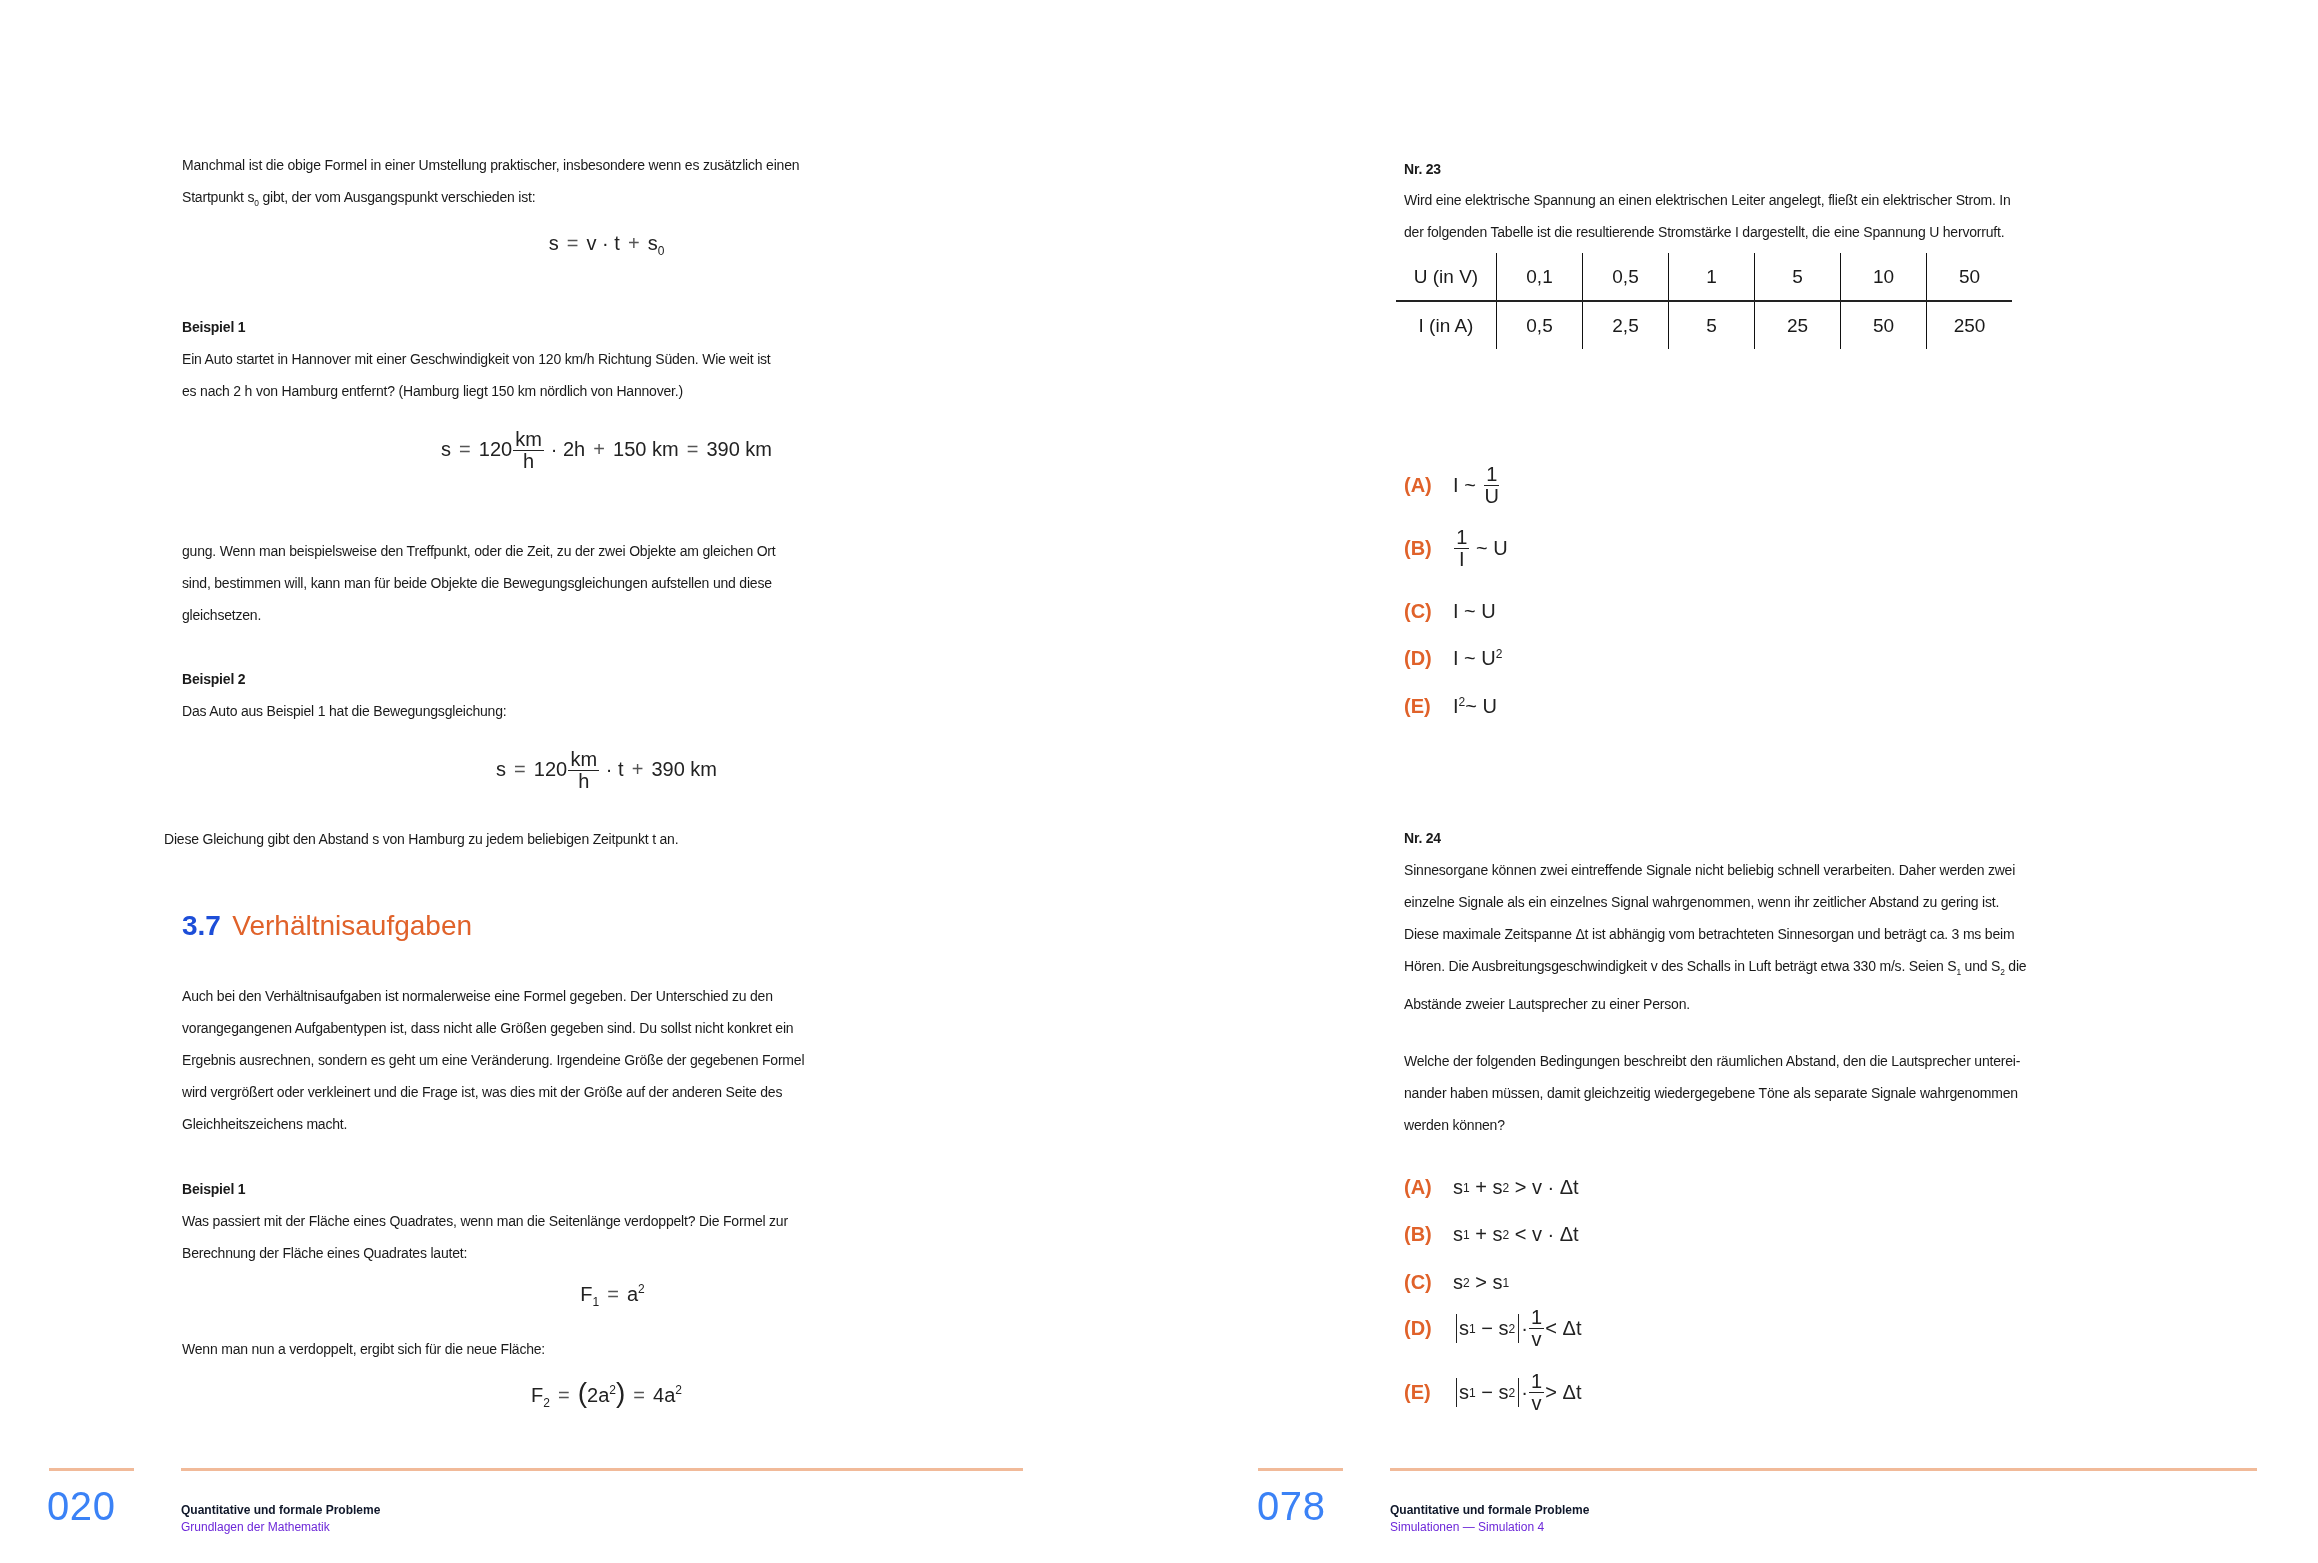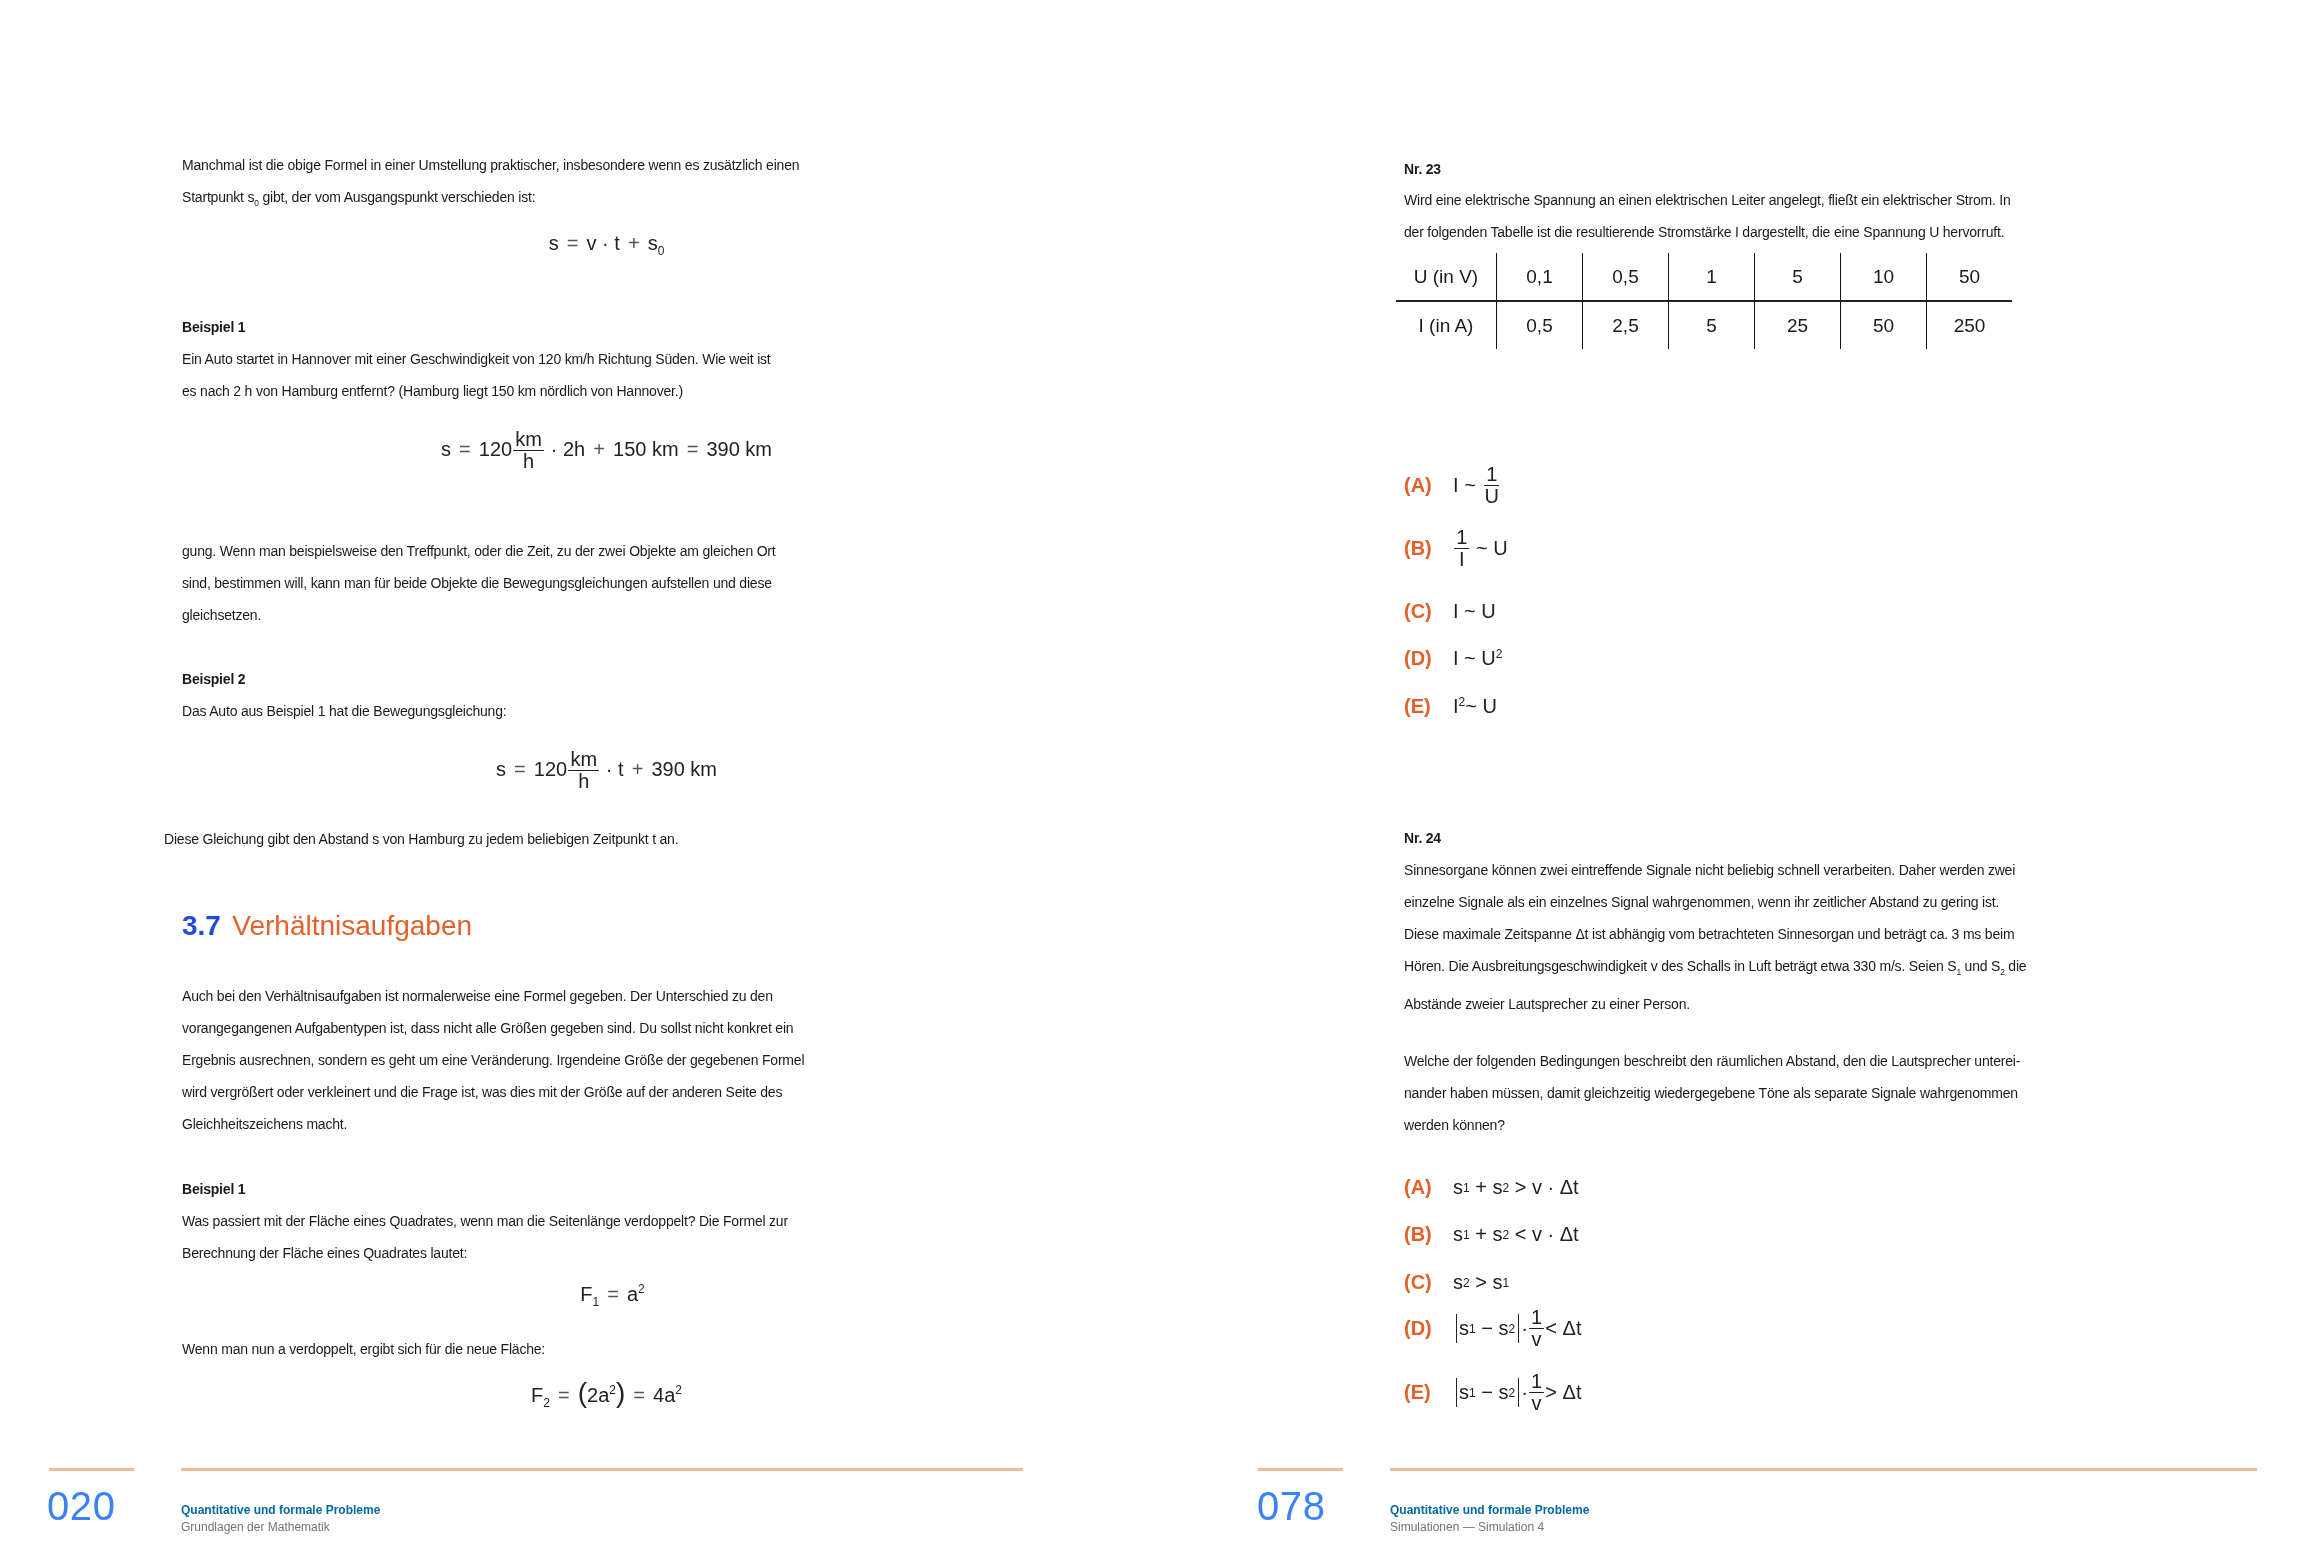--- a/index.html
+++ b/index.html
@@ -14,22 +14,22 @@
   .formula { font-size: 20px; color: #222; text-align: center; white-space: nowrap; }
   .formula .op { color: #555; padding: 0 2.5px; }
   .frac { display: inline-flex; flex-direction: column; align-items: center; vertical-align: middle; line-height: 1.05; margin: 0 1.3px; }
   .frac .num { border-bottom: 1.3px solid #222; padding: 0 1.9px; }
   .frac .den { padding: 0 1.9px; }
   sub, sup { font-size: 60%; }
   .section-title { font-size: 28px; color: #E0622A; white-space: nowrap; }
   .section-title .num { font-weight: bold; color: #1d4ed8; margin-right: 11.4px; }
   .footer-rule { position: absolute; height: 2.5px; background: #F1BA99; }
   .page-number { position: absolute; font-size: 40px; color: #3b82f6; font-weight: 300; letter-spacing: 0.6px; }
-  .footer-title { position: absolute; font-size: 12px; font-weight: bold; color: #0369a1; }
-  .footer-sub { position: absolute; font-size: 12px; color: #737373; }
+  .footer-title { position: absolute; font-size: 12px; font-weight: bold; color: #0f172a; }
+  .footer-sub { position: absolute; font-size: 12px; color: #6d28d9; }
   .opt { position: absolute; display: flex; align-items: center; font-size: 20px; }
   .opt-label { color: #E0622A; font-weight: bold; width: 49px; }
   .opt-expr { color: #222; white-space: nowrap; display: flex; align-items: center; }
   table.data { position: absolute; border-collapse: collapse; font-size: 19px; }
   table.data td { height: 47px; text-align: center; padding: 0; border-left: 1.9px solid #111; width: 85px; }
   table.data td:first-child { border-left: none; width: 100px; }
   table.data tr:first-child td { border-bottom: 2.5px solid #222; }
   .abs-bar { display: inline-block; border-left: 1.3px solid #222; height: 29px; vertical-align: middle; margin: 0 2.5px; }
 </style>
 </head>

